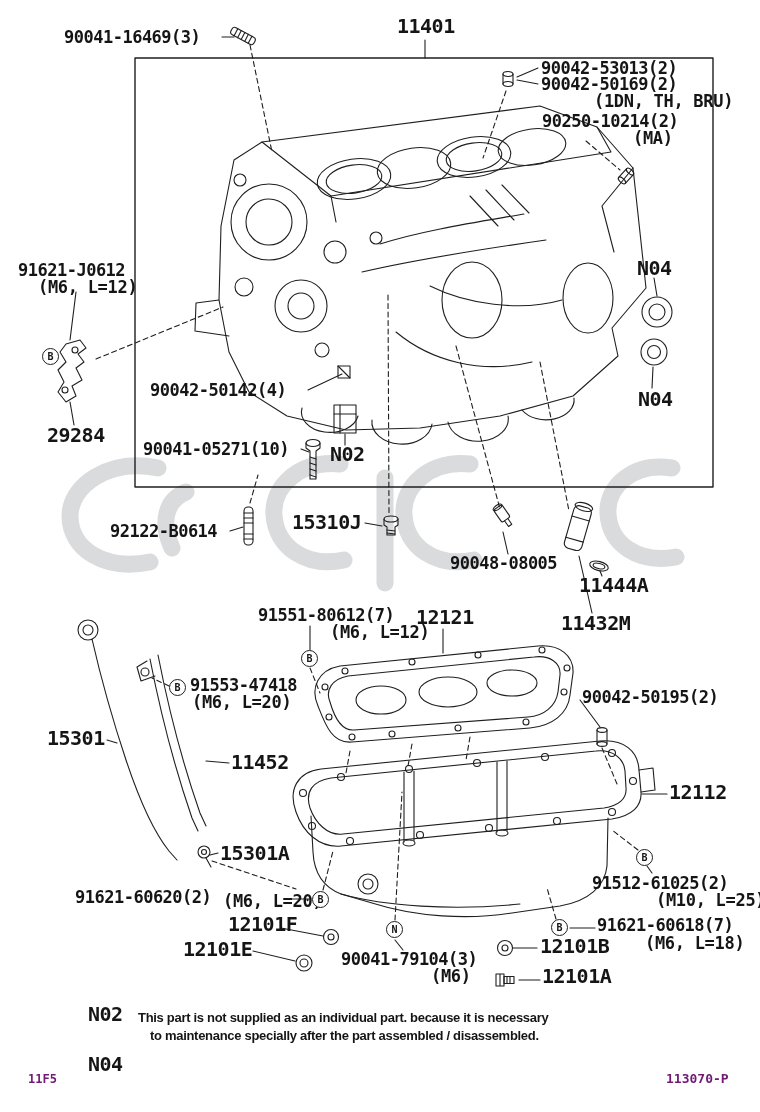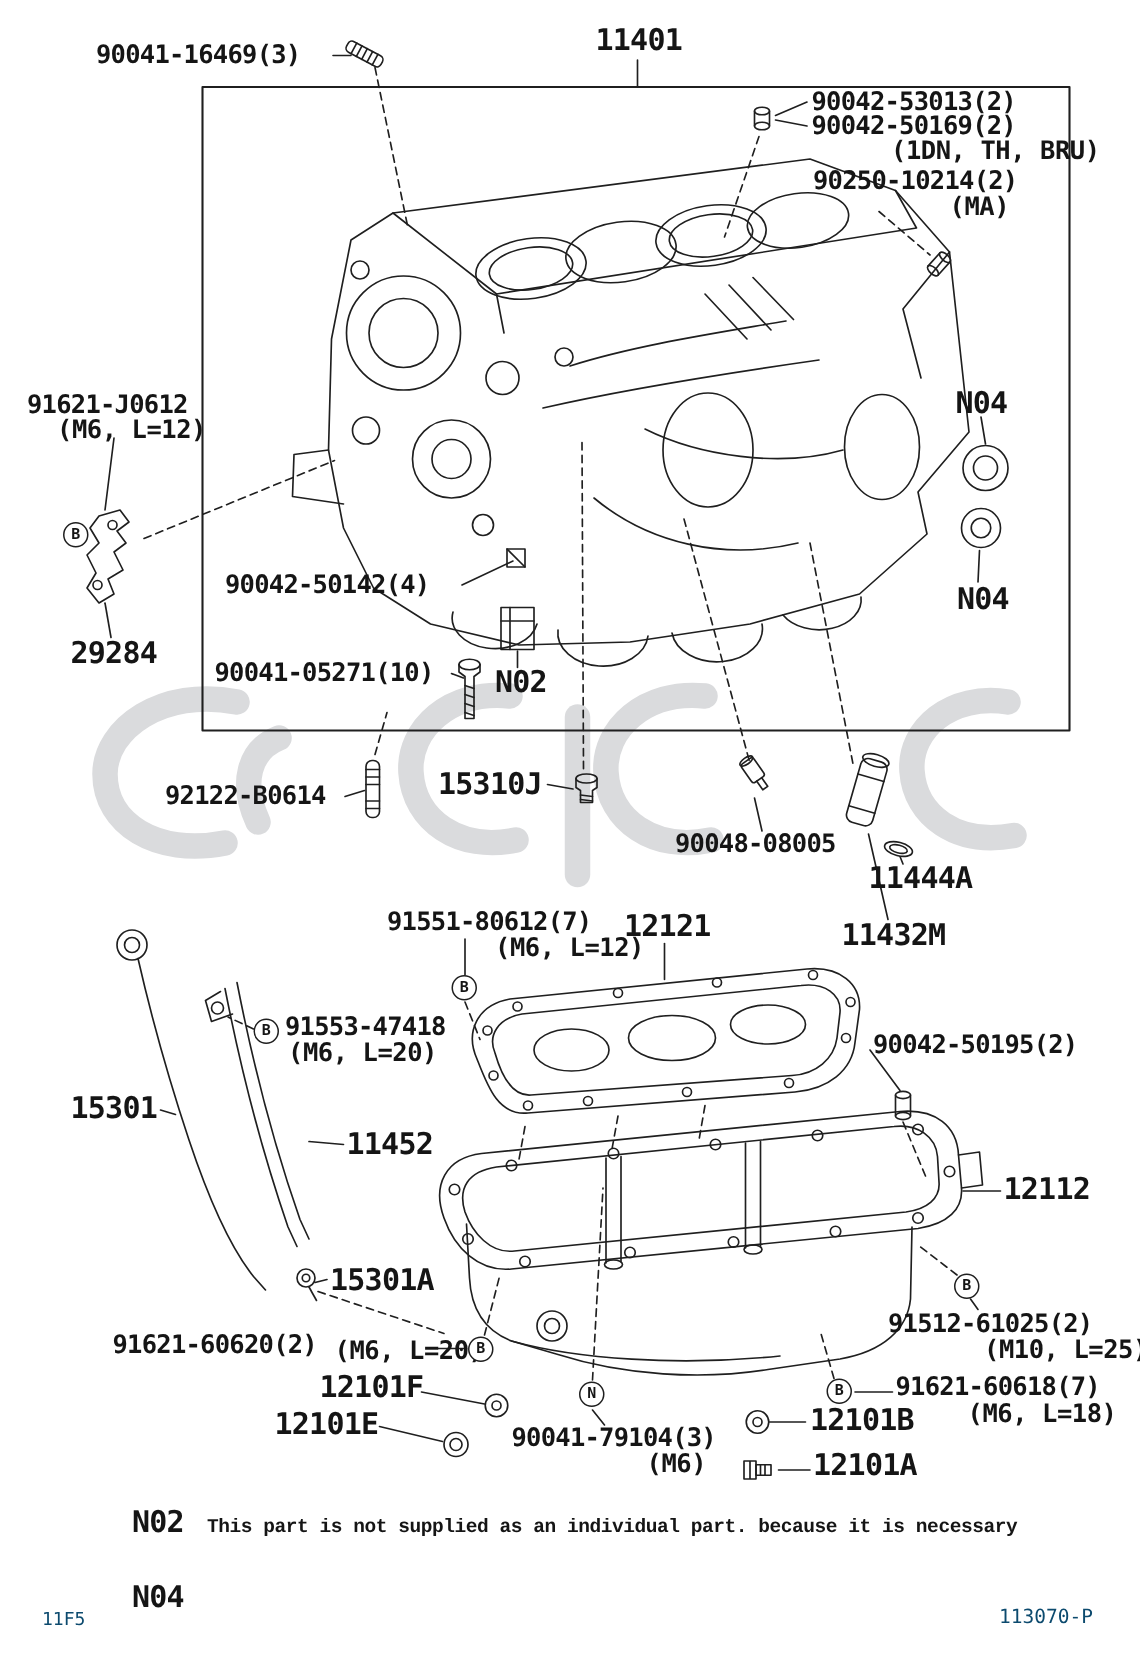--- a/index.html
+++ b/index.html
@@ -11,27 +11,27 @@
   .ln { stroke:#1f1f1f; fill:none; stroke-width:1.1; stroke-linecap:round; stroke-linejoin:round; }
   .dash { stroke-dasharray:5 3.5; }
   .part {
     position:absolute; font-family:"DejaVu Sans Mono", monospace;
     font-weight:bold; font-size:17px; color:#151515; white-space:nowrap;
     letter-spacing:-0.5px; line-height:1.05;
   }
   .part.big { font-size:20px; }
   .part.sub { font-size:17px; letter-spacing:-0.3px; }
   .note {
-    position:absolute; font-family:Liberation Mono, monospace;
+    position:absolute; font-family:Liberation Sans, sans-serif;
     font-weight:bold; font-size:13px; letter-spacing:-0.3px;
     color:#151515; white-space:nowrap;
   }
   .footer-text {
     position:absolute; font-family:"DejaVu Sans Mono", monospace;
-    font-weight:normal; font-size:13px; color:#0c4a6e; white-space:nowrap;
+    font-weight:bold; font-size:13px; color:#701a75; white-space:nowrap;
   }
   .callout {
     position:absolute; box-sizing:border-box; width:17px; height:17px;
     border:1.5px solid #1f1f1f; border-radius:50%; background:#fff;
     display:flex; align-items:center; justify-content:center;
     font-family:"DejaVu Sans Mono", monospace; font-weight:bold; font-size:10px; color:#151515;
   }
 </style>
 </head>
 <body>
@@ -320,37 +320,38 @@
   <div class="part sub" style="left:192px;top:694px">(M6, L=20)</div>
   <div class="part big" style="left:47px;top:728px">15301</div>
   <div class="part big" style="left:231px;top:752px">11452</div>
   <div class="part" style="left:582px;top:689px">90042-50195(2)</div>
   <div class="part big" style="left:669px;top:782px">12112</div>
   <div class="part big" style="left:220px;top:843px">15301A</div>
   <div class="part" style="left:75px;top:889px">91621-60620(2)</div>
   <div class="part sub" style="left:223px;top:893px">(M6, L=20)</div>
   <div class="part" style="left:592px;top:875px">91512-61025(2)</div>
   <div class="part sub" style="left:656px;top:892px">(M10, L=25)</div>
-  <div class="part big" style="left:213px;top:914px">12101F</div>
+  <div class="part big" style="left:228px;top:914px">12101F</div>
   <div class="part big" style="left:183px;top:939px">12101E</div>
   <div class="part" style="left:341px;top:951px">90041-79104(3)</div>
   <div class="part sub" style="left:431px;top:968px">(M6)</div>
   <div class="part big" style="left:540px;top:936px">12101B</div>
   <div class="part" style="left:597px;top:917px">91621-60618(7)</div>
   <div class="part sub" style="left:645px;top:935px">(M6, L=18)</div>
   <div class="part big" style="left:542px;top:966px">12101A</div>
 
   <div class="callout" style="left:42px;top:348px">B</div>
   <div class="callout" style="left:301px;top:650px">B</div>
   <div class="callout" style="left:169px;top:679px">B</div>
   <div class="callout" style="left:312px;top:891px">B</div>
   <div class="callout" style="left:636px;top:849px">B</div>
   <div class="callout" style="left:551px;top:919px">B</div>
   <div class="callout" style="left:386px;top:921px">N</div>
 
   <div class="part big" style="left:88px;top:1004px">N02</div>
   <div class="note" style="left:138px;top:1010px">This part is not supplied as an individual part. because it is necessary</div>
+  <div class="note" style="left:150px;top:1028px">to maintenance specially after the part assembled / disassembled.</div>
   <div class="part big" style="left:88px;top:1054px">N04</div>
 
   <div class="footer-text" style="left:28px;top:1072px;font-size:12px">11F5</div>
   <div class="footer-text" style="left:666px;top:1071px">113070-P</div>
 
 </div>
 
 </body></html>

